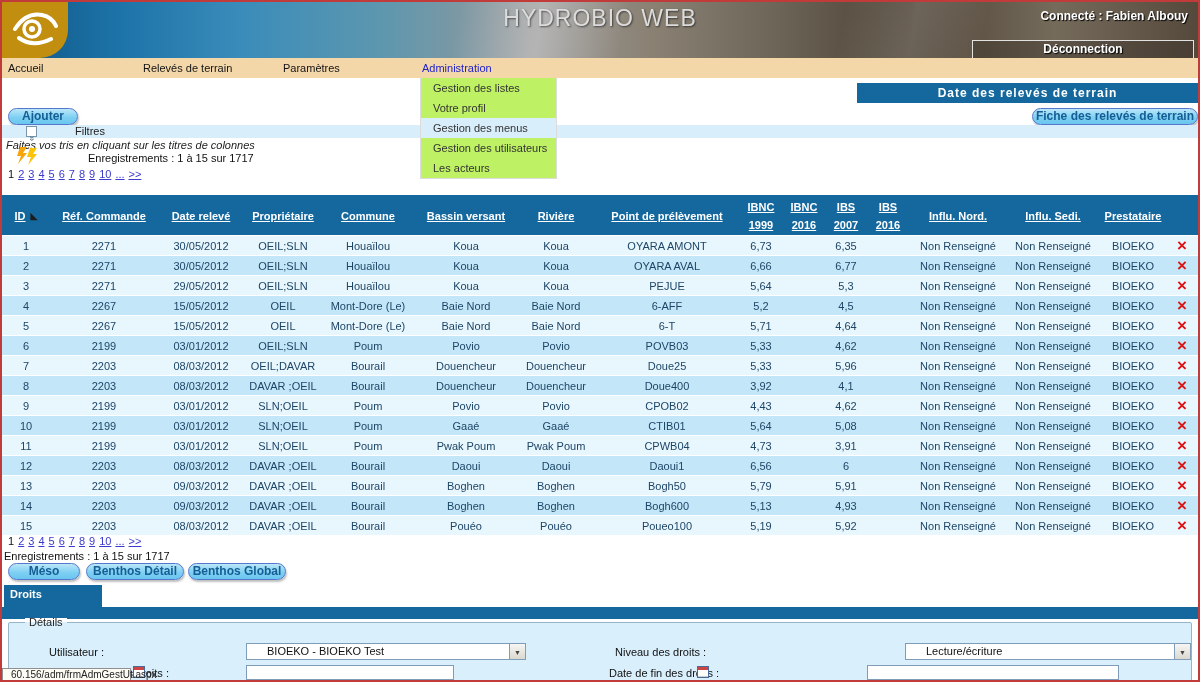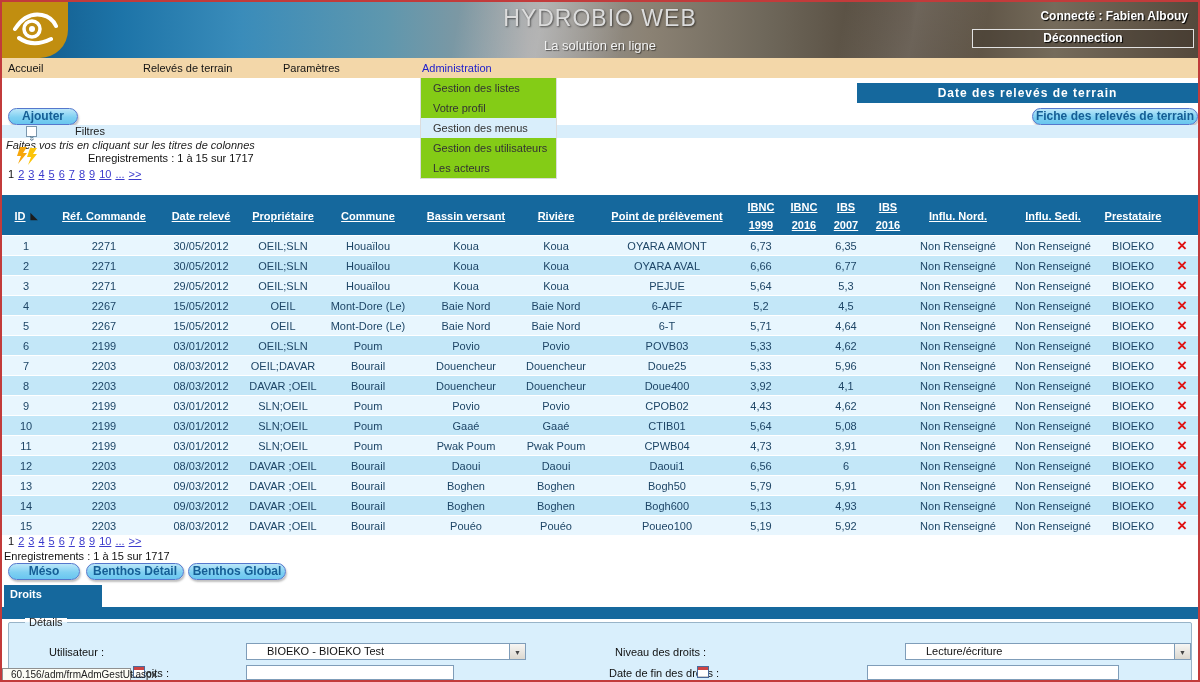--- a/index.html
+++ b/index.html
@@ -9,32 +9,32 @@
 
   
   #banner{left:0;top:0;width:1196px;height:56px;
     background:
       linear-gradient(100deg,rgba(255,255,255,0) 38%,rgba(255,255,255,.28) 45%,rgba(255,255,255,0) 52%,rgba(255,255,255,0) 70%,rgba(255,255,255,.18) 76%,rgba(255,255,255,0) 82%),
       linear-gradient(90deg,#0f5585 0%,#1d74a8 10%,#3a8cba 20%,#5e97ae 32%,#98999a 44%,#8b8274 54%,#6e675a 64%,#4c4134 76%,#756b5b 88%,#55493c 100%)}
   #logo{left:0;top:0;width:66px;height:56px;background:#c18e10;border-radius:0 0 28px 0;display:flex;align-items:center;justify-content:center}
   #banner-title{left:0;right:0;top:3px;text-align:center;color:#dcdcdc;font-size:23px;letter-spacing:1px;text-shadow:1px 1px 2px rgba(0,0,0,.55)}
   #banner-sub{left:0;right:0;top:36px;text-align:center;color:#f4f4f4;font-size:13px;text-shadow:1px 1px 1px rgba(0,0,0,.55)}
   #connected{right:10px;top:7px;color:#fff;font-size:12px;font-weight:bold;text-shadow:1px 1px 1px #000}
-  #logout{right:4px;top:27px;width:222px;height:19px;line-height:17px;text-align:center;color:#fff;font-size:12px;font-weight:bold;border:1px solid #e2e2e2;background:rgba(52,44,36,.38);text-shadow:1px 1px 1px #000;cursor:pointer}
+  #logout{right:4px;top:38px;width:222px;height:19px;line-height:17px;text-align:center;color:#fff;font-size:12px;font-weight:bold;border:1px solid #e2e2e2;background:rgba(52,44,36,.38);text-shadow:1px 1px 1px #000;cursor:pointer}
 
   
   #menubar{left:0;top:56px;width:1196px;height:20px;background:#f3d7a9}
   .menu-item{position:absolute;top:0;height:20px;line-height:20px;font-size:11px;font-weight:normal;color:#141414;cursor:pointer}
   .menu-item:nth-child(1){left:6px}
   .menu-item:nth-child(2){left:141px}
   .menu-item:nth-child(3){left:281px}
   .menu-item:nth-child(4){left:420px}
   .menu-item.active{color:#2121cc}
   #dropdown{left:418px;top:76px;width:137px;background:#fff;border:1px solid #dcdcdc;border-top:none;z-index:40}
-  .dd-item{height:20px;line-height:20px;padding-left:12px;font-size:11px;color:#333;cursor:pointer;background:#84cc16}
+  .dd-item{height:20px;line-height:20px;padding-left:12px;font-size:11px;color:#333;cursor:pointer;background:#bef264}
   .dd-item:nth-child(3){background:#d9eefb}
 
   
   #list-title{left:855px;top:81px;width:341px;height:20px;background:#15689d;color:#fff;font-size:12px;font-weight:bold;text-align:center;line-height:20px;letter-spacing:1px}
   .pill{background:linear-gradient(180deg,#bce7f9 0%,#7fd0f2 55%,#69c6ef 100%);border:1px solid #5577cc;border-radius:9px;color:#155e95;font-weight:bold;text-align:center;box-shadow:1px 2px 2px rgba(0,0,0,.25);cursor:pointer}
   #fiche-btn{left:1030px;top:106px;width:166px;height:17px;font-size:12px;line-height:15px}
 
   
   #add-btn{left:6px;top:106px;width:70px;height:17px;font-size:12px;line-height:15px}
   #filtersbar{left:0;top:123px;width:1196px;height:13px;background:#d9eefb;z-index:10}
@@ -100,21 +100,20 @@
 
   #statusbox{left:0;top:666px;width:129px;height:14px;background:#fcfcf4;border:1px solid #909090;font-size:10px;line-height:12px;padding-left:8px;color:#222;z-index:60;white-space:nowrap}
 </style>
 </head>
 <body>
 
 <div id="app">
 
   <div class="abs" id="banner">
     <div class="abs" id="banner-title">HYDROBIO WEB</div>
-    <div class="abs" id="banner-sub">La solution en ligne</div>
     <div class="abs" id="connected">Connecté : Fabien Albouy</div>
     <div class="abs" id="logout">Déconnection</div>
   </div>
   <div class="abs" id="logo">
     <span>
       <svg width="46" height="42" viewBox="0 0 46 42">
         <path d="M3 22 Q14 5 30 8 Q40 10 44 19" fill="none" stroke="#fff" stroke-width="4" stroke-linecap="round"></path>
         <circle cx="20" cy="22" r="8" fill="none" stroke="#fff" stroke-width="3.5"></circle>
         <circle cx="20" cy="22" r="3" fill="#fff"></circle>
         <path d="M7 31 Q21 41 39 32" fill="none" stroke="#fff" stroke-width="4" stroke-linecap="round"></path>

